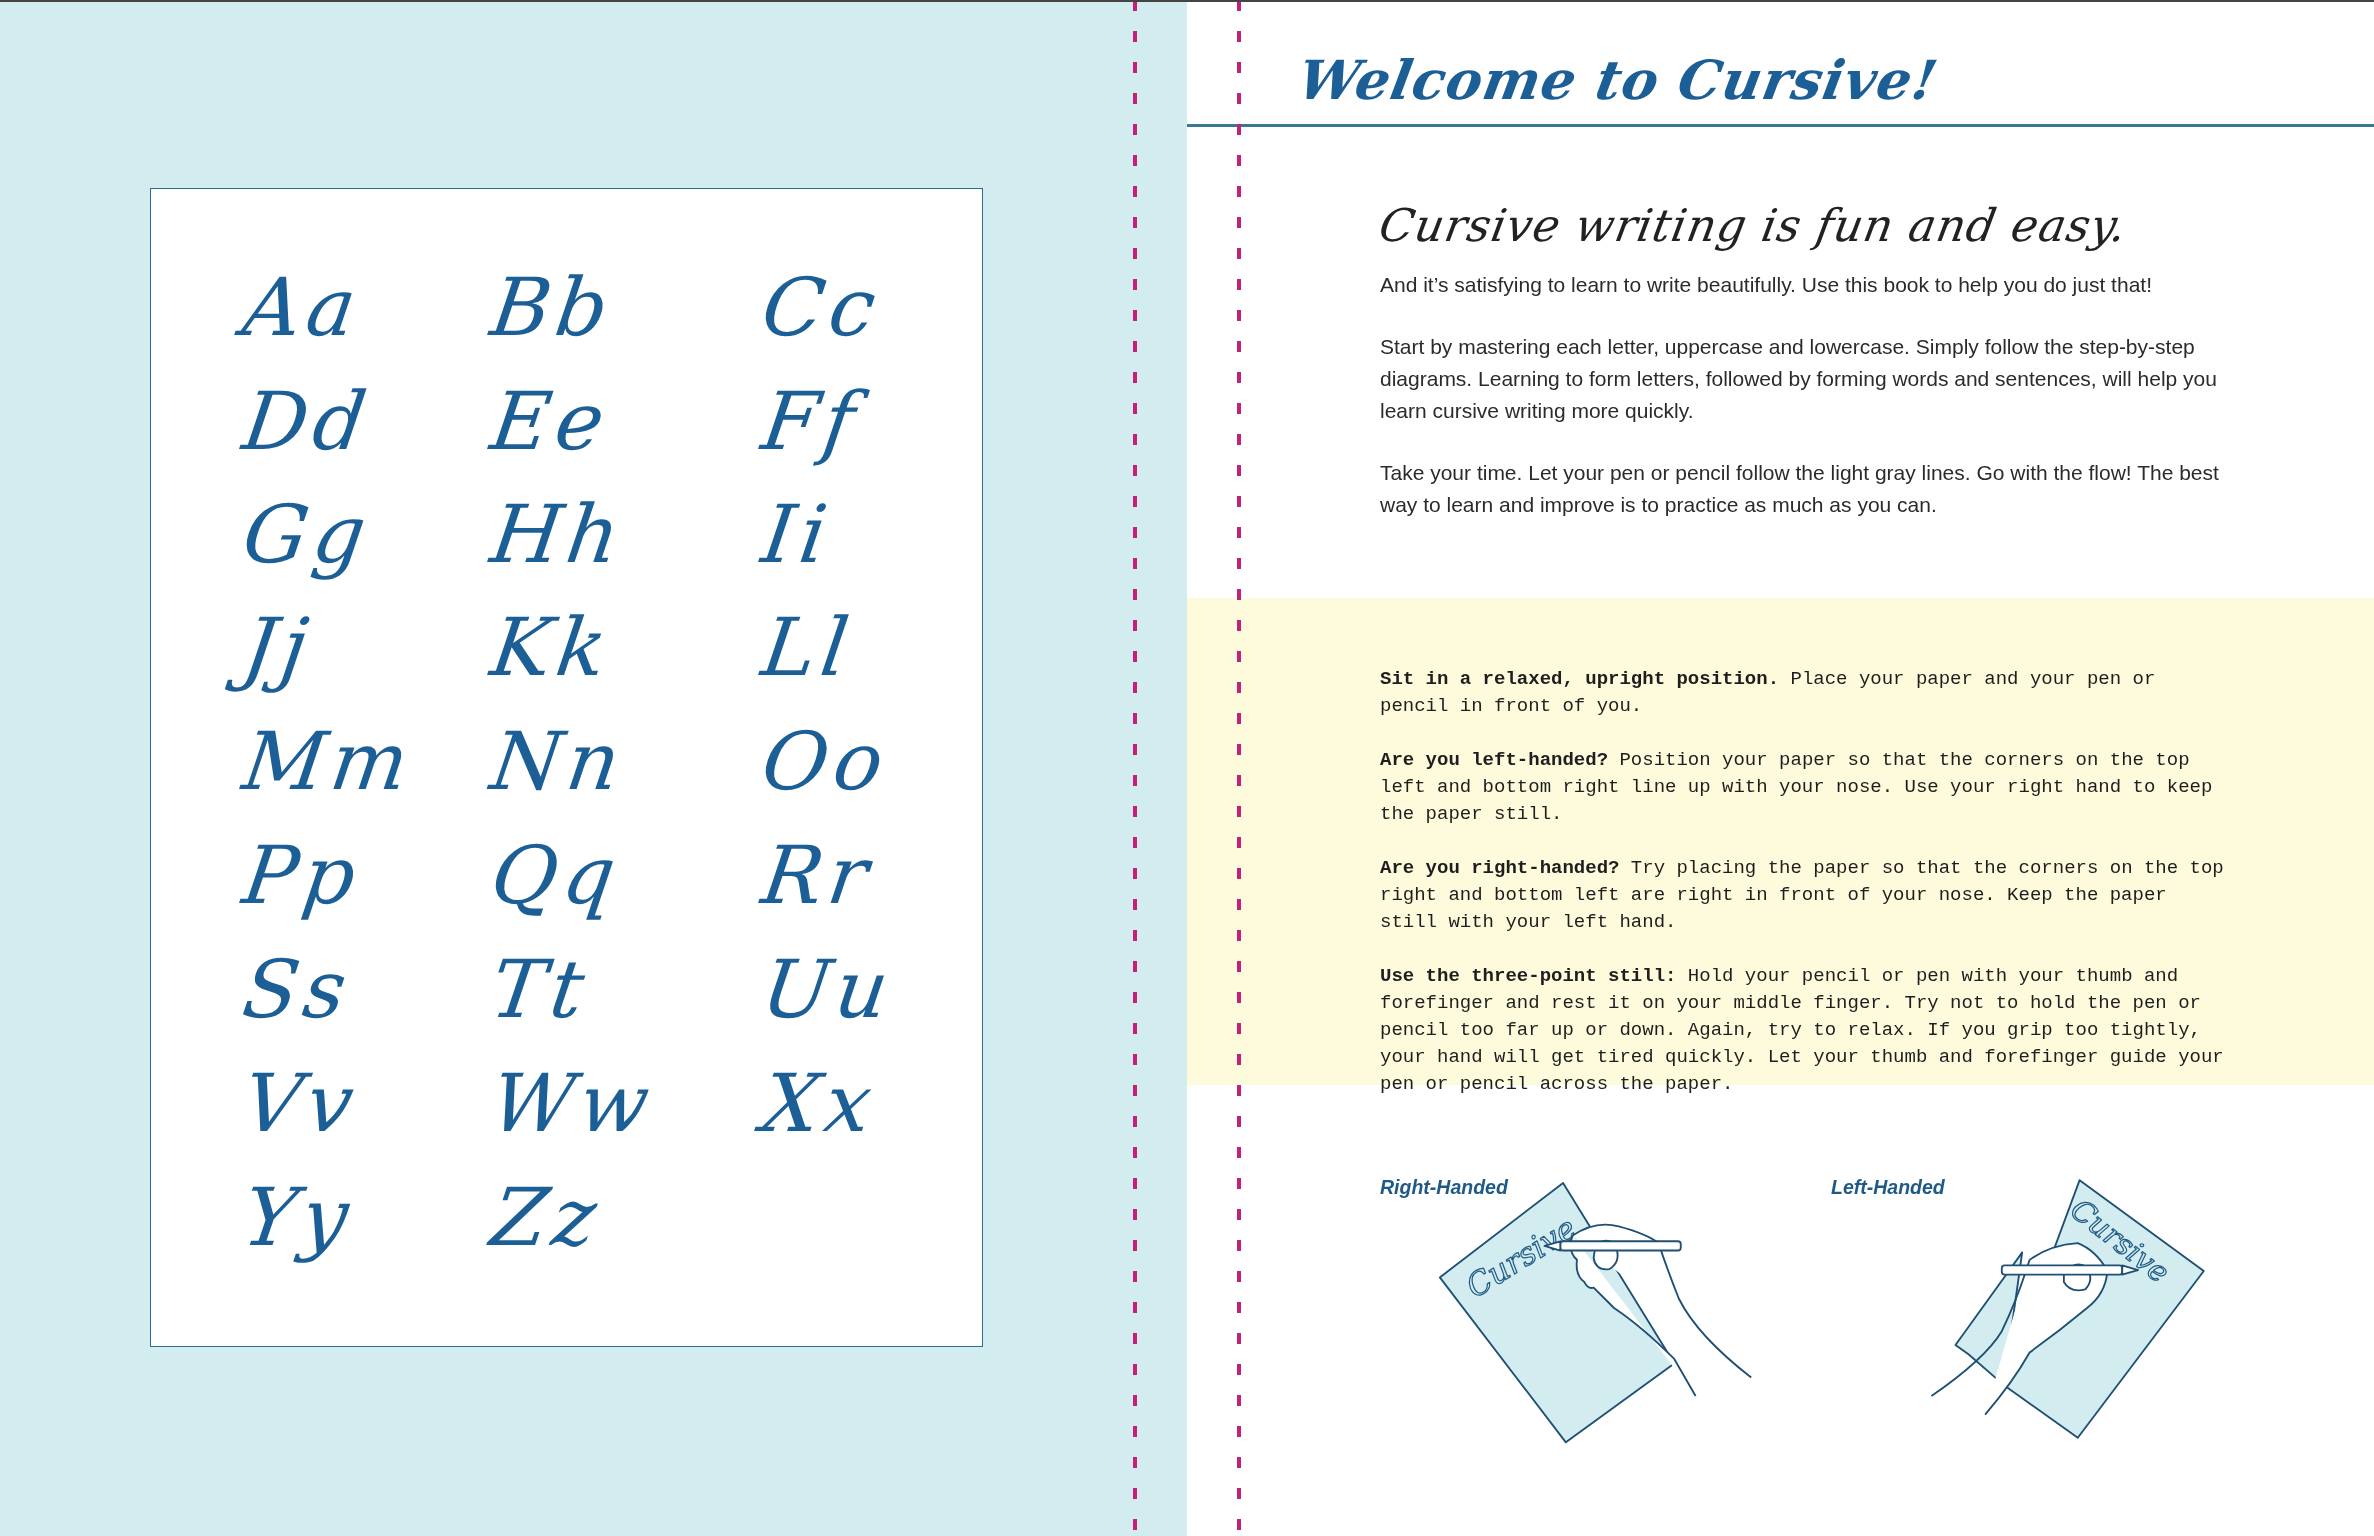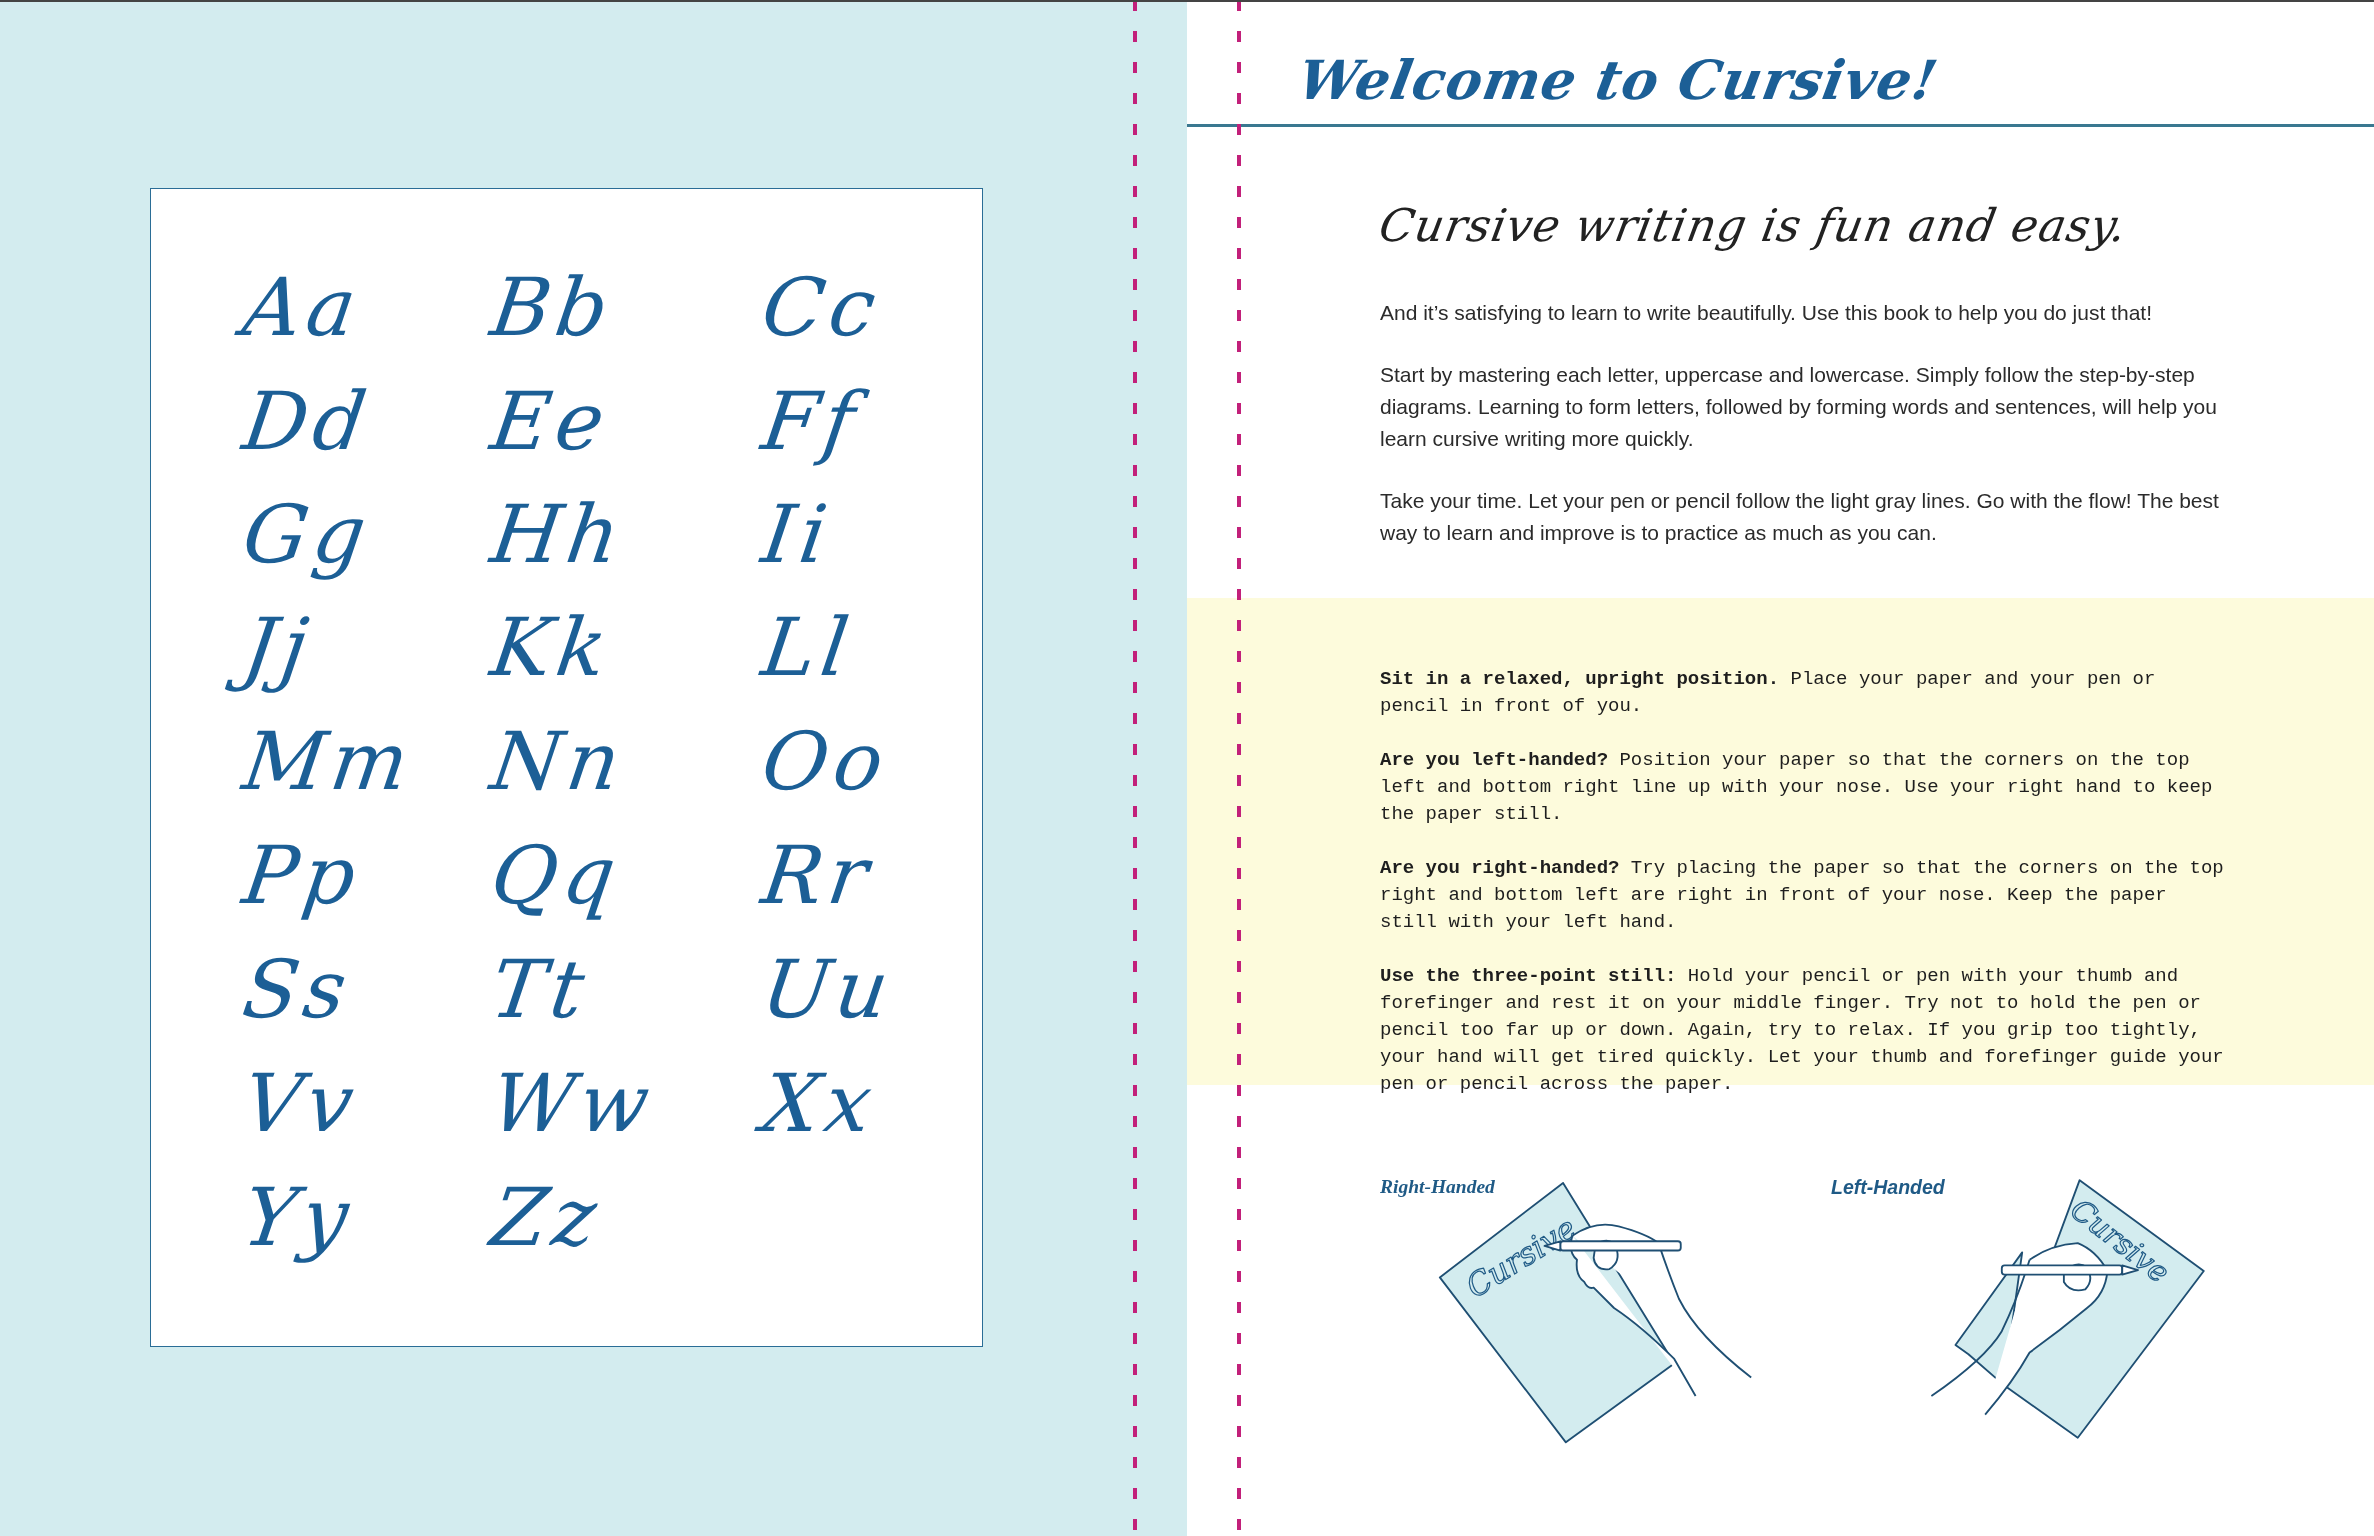--- a/index.html
+++ b/index.html
@@ -26,21 +26,21 @@
     background: repeating-linear-gradient(to bottom, #c2207a 0 11px, transparent 11px 31px); }
   .header-title { position: absolute; left: 1299px; top: 48px; font-family: "DejaVu Serif", serif;
     font-style: italic; font-size: 54px; color: #1c5f96; transform: skewX(-10deg); letter-spacing: 0.9px; }
   .header-rule { position: absolute; left: 1187px; top: 124px; width: 1187px; height: 2.8px; background: #3a7890; }
 
   .subhead { position: absolute; left: 1380px; top: 199px; font-family: "DejaVu Serif", serif;
     font-style: italic; font-size: 45px; color: #222; font-weight: 300; transform: skewX(-10deg);
     letter-spacing: 0.9px; }
   .intro { position: absolute; left: 1380px; top: 269px; width: 853px; font-size: 21px;
     line-height: 32px; color: #2b2b2b; }
-  .intro p { margin-bottom: 30px; margin-top: 28px; }
+  .intro p { margin-bottom: 30px; }
 
   .tips-band { position: absolute; left: 1187px; top: 598px; width: 1187px; height: 487px; background: #fdfbdc; }
   .tips { position: absolute; left: 1380px; top: 666px; width: 853px; font-size: 19px; line-height: 27px; color: #1e1e1e; font-family: Liberation Mono, monospace; }
   .tip { margin-bottom: 27px; }
   .tip b { font-weight: bold; }
 
   .illus { position: absolute; }
   .illus-label { position: absolute; font-size: 19.5px; font-weight: bold; font-style: italic; color: #1f5a86; }
 </style>
 </head>
@@ -114,21 +114,21 @@
     <b>Are you left-handed?</b><span> Position your paper so that the corners on the top left and bottom right line up with your nose. Use your right hand to keep the paper still.</span>
   </div>
   <div class="tip">
     <b>Are you right-handed?</b><span> Try placing the paper so that the corners on the top right and bottom left are right in front of your nose. Keep the paper still with your left hand.</span>
   </div>
   <div class="tip">
     <b>Use the three-point still:</b><span> Hold your pencil or pen with your thumb and forefinger and rest it on your middle finger. Try not to hold the pen or pencil too far up or down. Again, try to relax. If you grip too tightly, your hand will get tired quickly. Let your thumb and forefinger guide your pen or pencil across the paper.</span>
   </div>
 </div>
 
-<div class="illus-label" style="left:1380px;top:1176px;font-family:Liberation Serif, serif;">Right-Handed</div>
+<div class="illus-label" style="left:1380px;top:1176px;">Right-Handed</div>
 <svg class="illus" style="left:1410px;top:1169px;" width="371" height="278" viewBox="0 0 400 300">
   <g stroke="#1f4f73" stroke-width="2" fill="none" stroke-linejoin="round">
 
     <polygon points="165,15 285,210 168,295 32,117" fill="#d3ecef"></polygon>
 
     <text x="70" y="140" transform="rotate(-32 70 140)" font-family="DejaVu Serif, serif" font-style="italic" font-size="34" fill="none" stroke="#1f5a86" stroke-width="1.3">Cursive</text>
 
     <path d="M175,72 Q200,55 225,62 Q255,70 268,80 Q278,110 290,140 Q310,180 368,225" fill="#ffffff"></path>
     <path d="M175,72 Q170,90 180,98 Q178,115 188,122 Q192,130 198,128 L220,150 Q250,170 285,205 L308,245" fill="#ffffff"></path>
     <path d="M200,82 Q215,72 222,84 Q228,100 215,108 Q200,110 198,96 Z" fill="#ffffff"></path>

